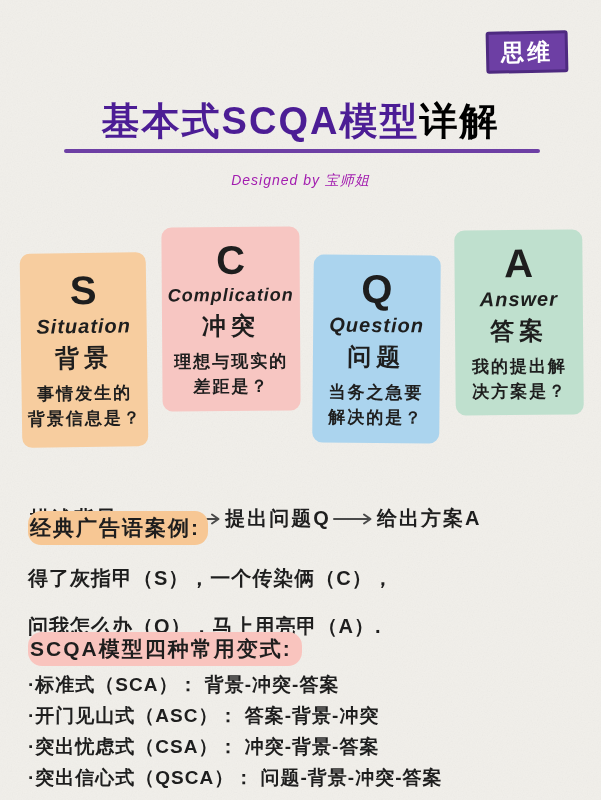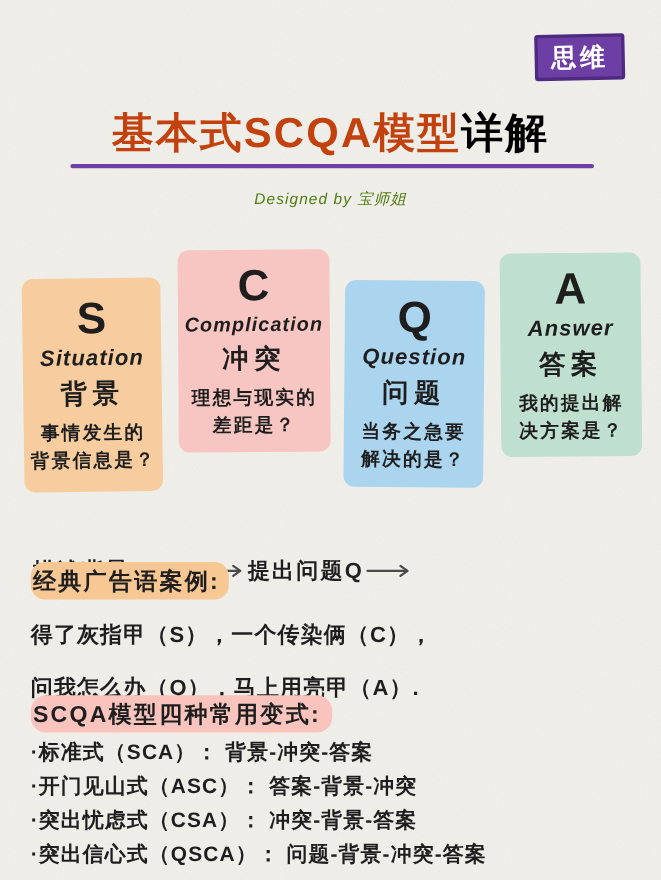--- a/index.html
+++ b/index.html
@@ -39,38 +39,38 @@
   .title {
     position: absolute;
     left: 0; top: 96px;
     width: 100%;
     text-align: center;
     font-size: 38px;
     font-weight: bold;
     letter-spacing: 2px;
     z-index: 2;
   }
-  .title .title-main { color: #c2410c; }
+  .title .title-main { color: #4c1d95; }
   .title .title-rest { color: #000000; }
   .title-underline {
     position: absolute;
     left: 64px; top: 149px;
     width: 476px; height: 4px;
     background: #6d3fa4;
     border-radius: 2px;
     z-index: 2;
   }
   .credit {
     position: absolute;
     left: 0; top: 172px;
     width: 100%;
     text-align: center;
     font-size: 14px;
     font-style: italic;
-    color: #4d7c0f;
+    color: #a21caf;
     letter-spacing: 1px;
     z-index: 2;
   }
   
   .card {
     position: absolute;
     border-radius: 10px;
     display: flex;
     flex-direction: column;
     align-items: center;
@@ -223,20 +223,21 @@
     </svg>
     <svg class="flow-arrow" width="42" height="12" viewBox="0 0 42 12">
       <path d="M1 6 H36" stroke="#4a4a4a" stroke-width="2" fill="none" stroke-linecap="round"></path>
       <path d="M31 1.5 L37.5 6 L31 10.5" stroke="#4a4a4a" stroke-width="2" fill="none" stroke-linecap="round" stroke-linejoin="round"></path>
     </svg>
     <span class="flow-step">提出问题Q</span>
     <svg class="flow-arrow" width="42" height="12" viewBox="0 0 42 12">
       <path d="M1 6 H36" stroke="#4a4a4a" stroke-width="2" fill="none" stroke-linecap="round"></path>
       <path d="M31 1.5 L37.5 6 L31 10.5" stroke="#4a4a4a" stroke-width="2" fill="none" stroke-linecap="round" stroke-linejoin="round"></path>
     </svg>
+    <span class="flow-step">给出方案A</span>
   </div>
 
   <div class="example">
     <div class="example-heading">经典广告语案例:</div>
     <div class="example-line">得了灰指甲（S），一个传染俩（C），</div>
     <div class="example-line">问我怎么办（Q），马上用亮甲（A）.</div>
   </div>
 
   <div class="variants">
     <div class="variants-heading">SCQA模型四种常用变式:</div>

